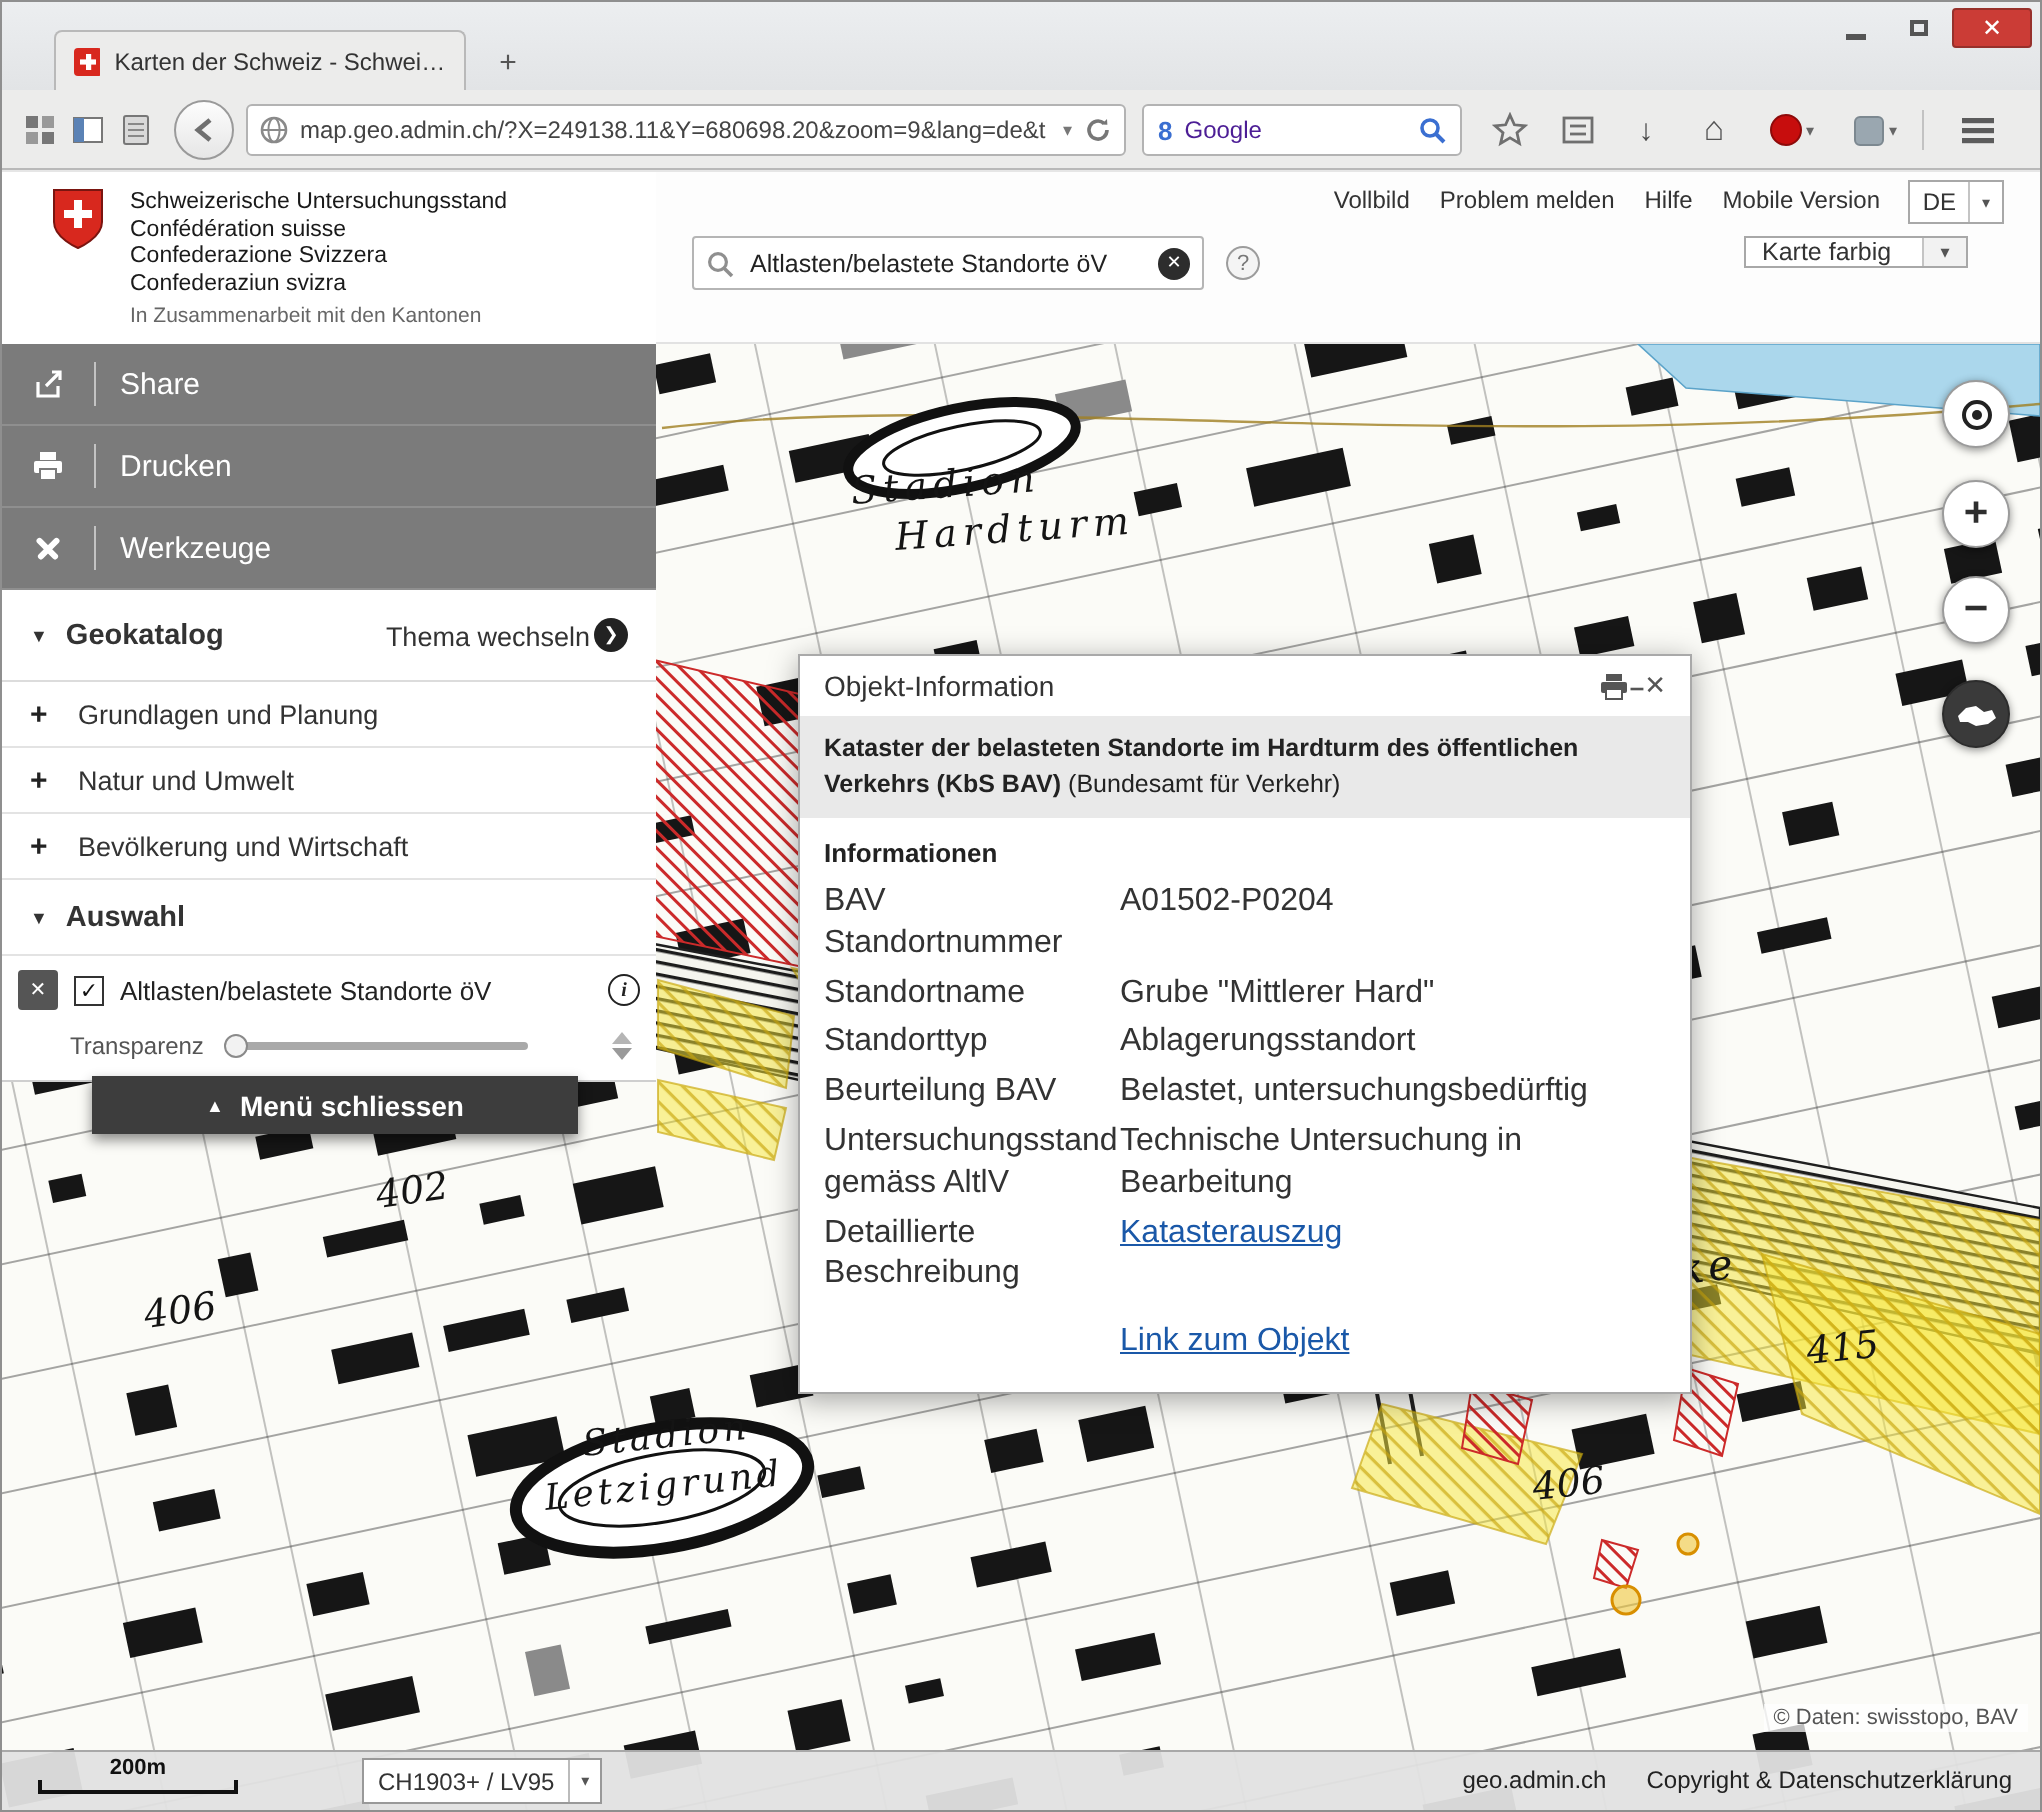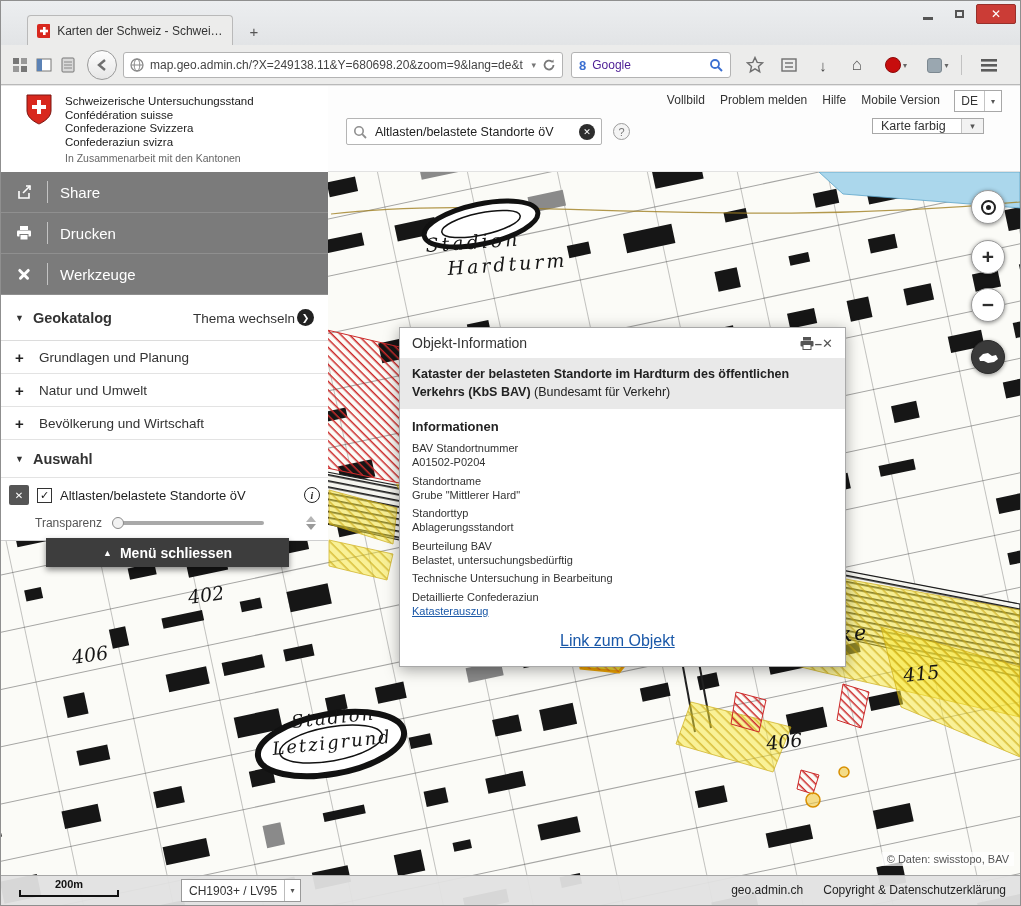--- a/index.html
+++ b/index.html
@@ -94,21 +94,21 @@
 
   
   .popup{position:absolute;left:398px;top:241px;width:447px;z-index:9;background:#fff;border:1px solid #a9a9a9;box-shadow:0 3px 14px rgba(0,0,0,.35);}
   .popup-head{height:30px;display:flex;align-items:center;padding:0 12px;gap:0;}
   .popup-title{flex:1;font-size:14px;color:#333;}
   .popup-ic{color:#555;font-size:13px;display:flex;align-items:center;}
   .popup-band{background:#e9e9e9;padding:8px 12px;font-size:12.5px;line-height:1.4;color:#222;}
   .popup-band b{font-weight:bold;}
   .popup-body{padding:10px 12px 16px;}
   .sec-title{font-size:13px;font-weight:bold;color:#222;margin-bottom:7px;}
-  .fld{display:flex;margin-bottom:4px;font-size:11px;color:#333;line-height:1.3;flex-direction:column;}
+  .fld{display:flex;margin-bottom:4px;font-size:16px;color:#333;line-height:1.3;}
   .fld .lbl{width:148px;flex:none;padding-right:8px;}
   .fld .val{flex:1;}
   .blue-link{color:#1a58a8;text-decoration:underline;}
   .obj-link-row{margin-top:14px;margin-left:148px;font-size:16px;}
 
   
   .map-ctrl{position:absolute;left:970px;width:34px;height:34px;border-radius:50%;background:#fff;border:1px solid #9b9b9b;box-shadow:0 1px 4px rgba(0,0,0,.45);display:flex;align-items:center;justify-content:center;z-index:5;font-size:21px;font-weight:bold;color:#2e2e2e;}
   .map-ctrl.dark{background:#3a3a3a;border-color:#2c2c2c;}
   .geo-ring{width:15px;height:15px;border:2.5px solid #222;border-radius:50%;display:flex;align-items:center;justify-content:center;}
   .geo-dot{width:5px;height:5px;background:#222;border-radius:50%;}
@@ -760,24 +760,25 @@
         </div>
         <div class="fld">
           <span class="lbl">Standorttyp</span>
           <span class="val">Ablagerungsstandort</span>
         </div>
         <div class="fld">
           <span class="lbl">Beurteilung BAV</span>
           <span class="val">Belastet, untersuchungsbedürftig</span>
         </div>
         <div class="fld">
+          <span class="lbl">Untersuchungsstand gemäss AltlV</span>
           <span class="val">Technische Untersuchung in Bearbeitung</span>
         </div>
         <div class="fld">
-          <span class="lbl">Detaillierte Confederaziun</span>
+          <span class="lbl">Detaillierte Beschreibung</span>
           <span class="val"><a class="blue-link">Katasterauszug</a></span>
         </div>
         <div class="obj-link-row">
           <a class="blue-link">Link zum Objekt</a>
         </div>
       </div>
     </div>
 
     <div class="attrib">© Daten: swisstopo, BAV</div>
 

